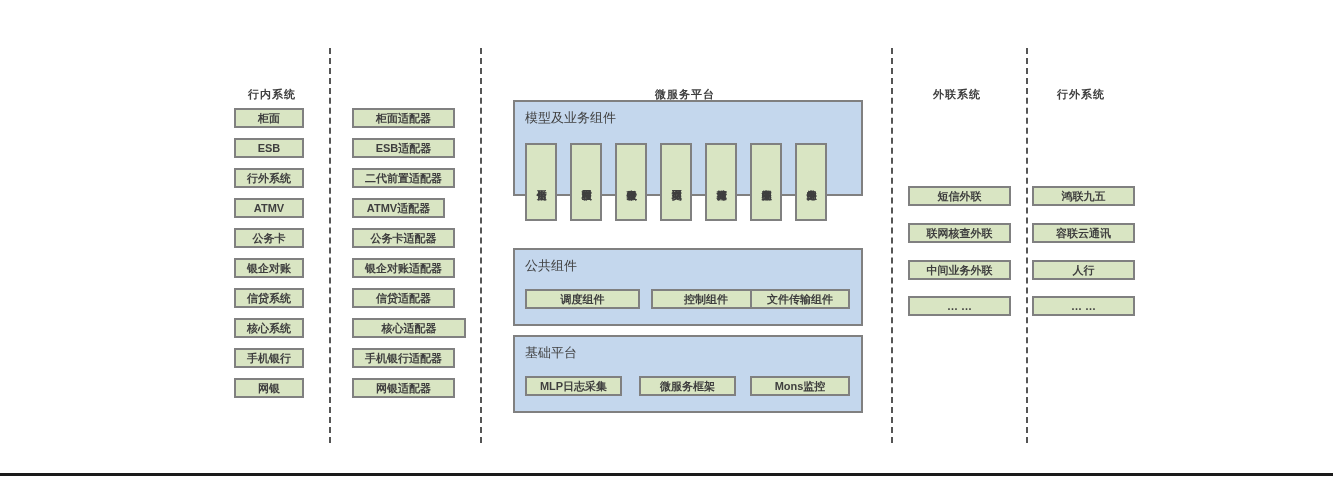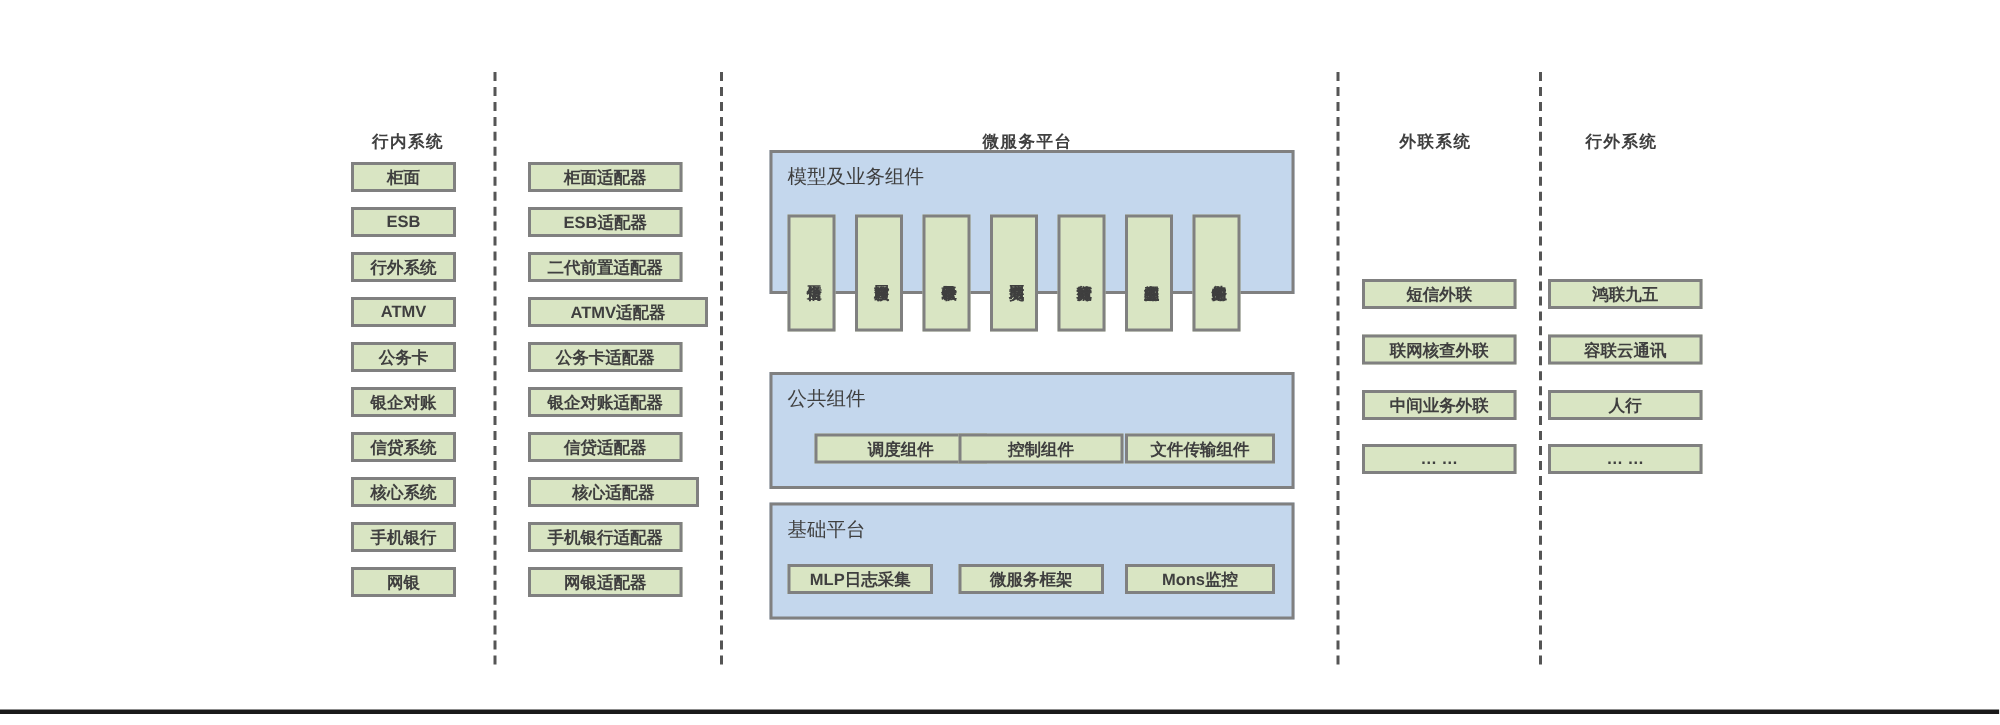--- a/index.html
+++ b/index.html
@@ -67,43 +67,43 @@
   <div class="gbox" style="left:234px;top:228px;width:70px">公务卡</div>
   <div class="gbox" style="left:234px;top:258px;width:70px">银企对账</div>
   <div class="gbox" style="left:234px;top:288px;width:70px">信贷系统</div>
   <div class="gbox" style="left:234px;top:318px;width:70px">核心系统</div>
   <div class="gbox" style="left:234px;top:348px;width:70px">手机银行</div>
   <div class="gbox" style="left:234px;top:378px;width:70px">网银</div>
 
   <div class="gbox" style="left:352px;top:108px;width:103px">柜面适配器</div>
   <div class="gbox" style="left:352px;top:138px;width:103px">ESB适配器</div>
   <div class="gbox" style="left:352px;top:168px;width:103px">二代前置适配器</div>
-  <div class="gbox" style="left:352px;top:198px;width:120px">ATMV适配器</div>
+  <div class="gbox" style="left:352px;top:198px;width:93px">ATMV适配器</div>
   <div class="gbox" style="left:352px;top:228px;width:103px">公务卡适配器</div>
   <div class="gbox" style="left:352px;top:258px;width:103px">银企对账适配器</div>
   <div class="gbox" style="left:352px;top:288px;width:103px">信贷适配器</div>
   <div class="gbox" style="left:352px;top:318px;width:114px">核心适配器</div>
   <div class="gbox" style="left:352px;top:348px;width:103px">手机银行适配器</div>
   <div class="gbox" style="left:352px;top:378px;width:103px">网银适配器</div>
 
   <div class="bluebox" style="top:100px;height:96px">
     <div class="blue-label">模型及业务组件</div>
     <div class="vbox" style="left:10px">短信平台</div>
     <div class="vbox" style="left:55px">联网核查</div>
     <div class="vbox" style="left:100px">银联及银行卡</div>
     <div class="vbox" style="left:145px">同城票交</div>
     <div class="vbox" style="left:190px">城商行清算</div>
     <div class="vbox" style="left:235px">中间业务模型</div>
     <div class="vbox" style="left:280px">中间业务组件</div>
   </div>
 
   <div class="bluebox" style="top:248px;height:78px">
     <div class="blue-label">公共组件</div>
-    <div class="hbox" style="left:28px;width:115px">调度组件</div>
-    <div class="hbox" style="left:124px;width:110px">控制组件</div>
+    <div class="hbox" style="left:10px;width:115px">调度组件</div>
+    <div class="hbox" style="left:136px;width:110px">控制组件</div>
     <div class="hbox" style="left:235px;width:100px">文件传输组件</div>
   </div>
 
   <div class="bluebox" style="top:335px;height:78px">
     <div class="blue-label">基础平台</div>
     <div class="hbox" style="left:10px;width:97px">MLP日志采集</div>
     <div class="hbox" style="left:124px;width:97px">微服务框架</div>
     <div class="hbox" style="left:235px;width:100px">Mons监控</div>
   </div>
 

